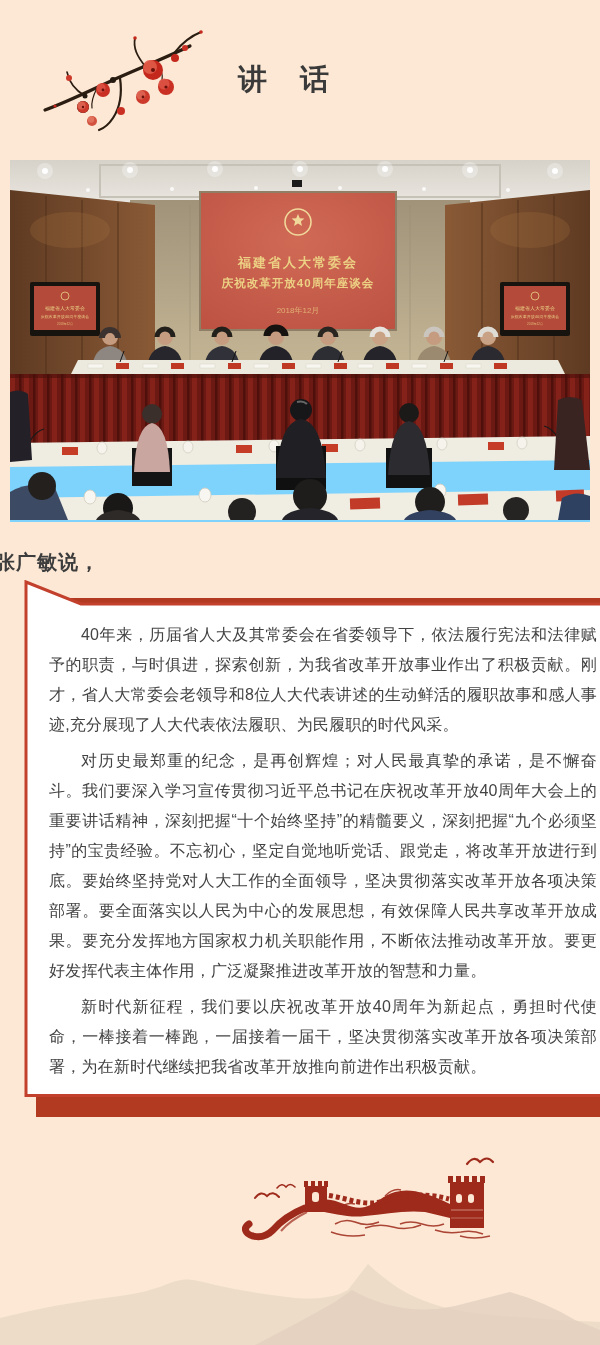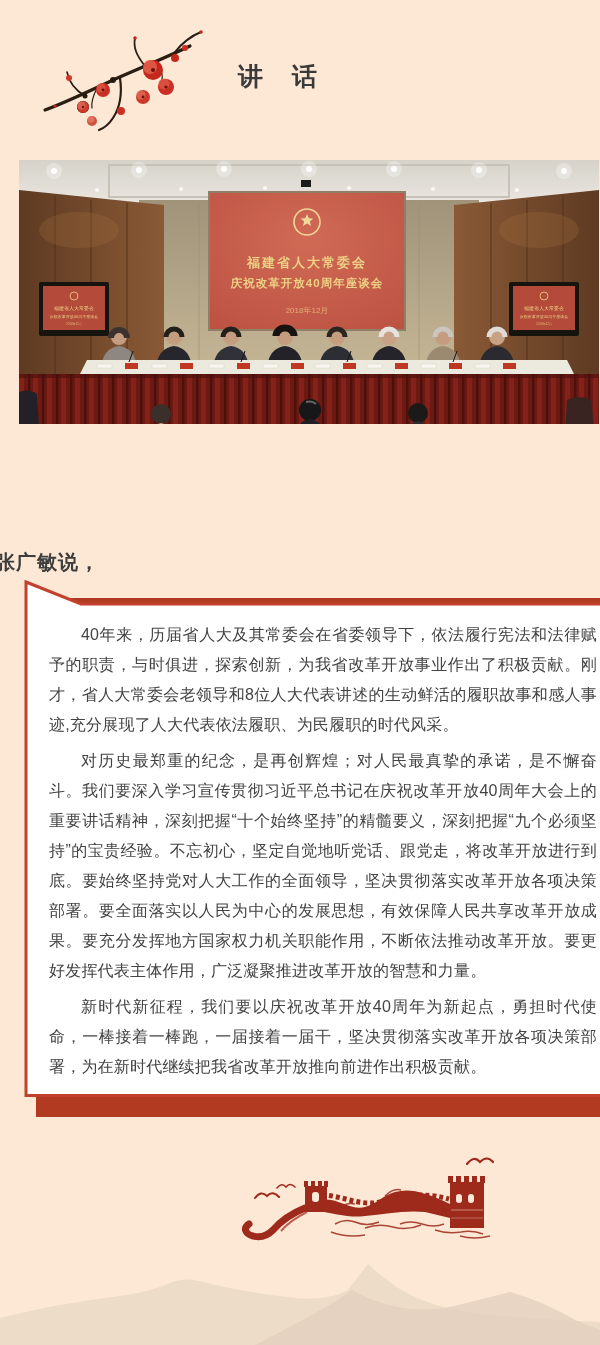--- a/index.html
+++ b/index.html
@@ -4,25 +4,25 @@
 <style>
   html,body{margin:0;padding:0;}
   body{font-family:"Liberation Sans","DejaVu Sans",sans-serif;}
   .page{
     position:relative;width:600px;height:1345px;margin:0 auto;
     background:#fce8d4;overflow:hidden;
   }
   .deco{position:absolute;pointer-events:none;}
   .page-title{
     position:absolute;left:238px;top:60px;margin:0;
-    font-size:25px;font-weight:bold;color:#3a3a3a;letter-spacing:2px;
+    font-size:29px;font-weight:bold;color:#3a3a3a;letter-spacing:2px;
   }
   .photo{
-    position:absolute;left:19px;top:160px;width:580px;height:264px;
-    background:#737373;overflow:hidden;
+    position:absolute;left:10px;top:160px;width:580px;height:362px;
+    background:#7dd3fc;overflow:hidden;
   }
   .photo svg{display:block;}
   svg text{font-family:"Liberation Sans","DejaVu Sans",sans-serif;}
   .speaker-lead{
     position:absolute;left:-5px;top:549px;
     font-size:20px;font-weight:bold;color:#3d3d3d;letter-spacing:1px;
   }
   .quote-wrap{position:absolute;left:0;top:580px;width:600px;height:537px;margin-left:24px;}
   .quote-bg{position:absolute;left:0;top:0;}
   .quote-text{

